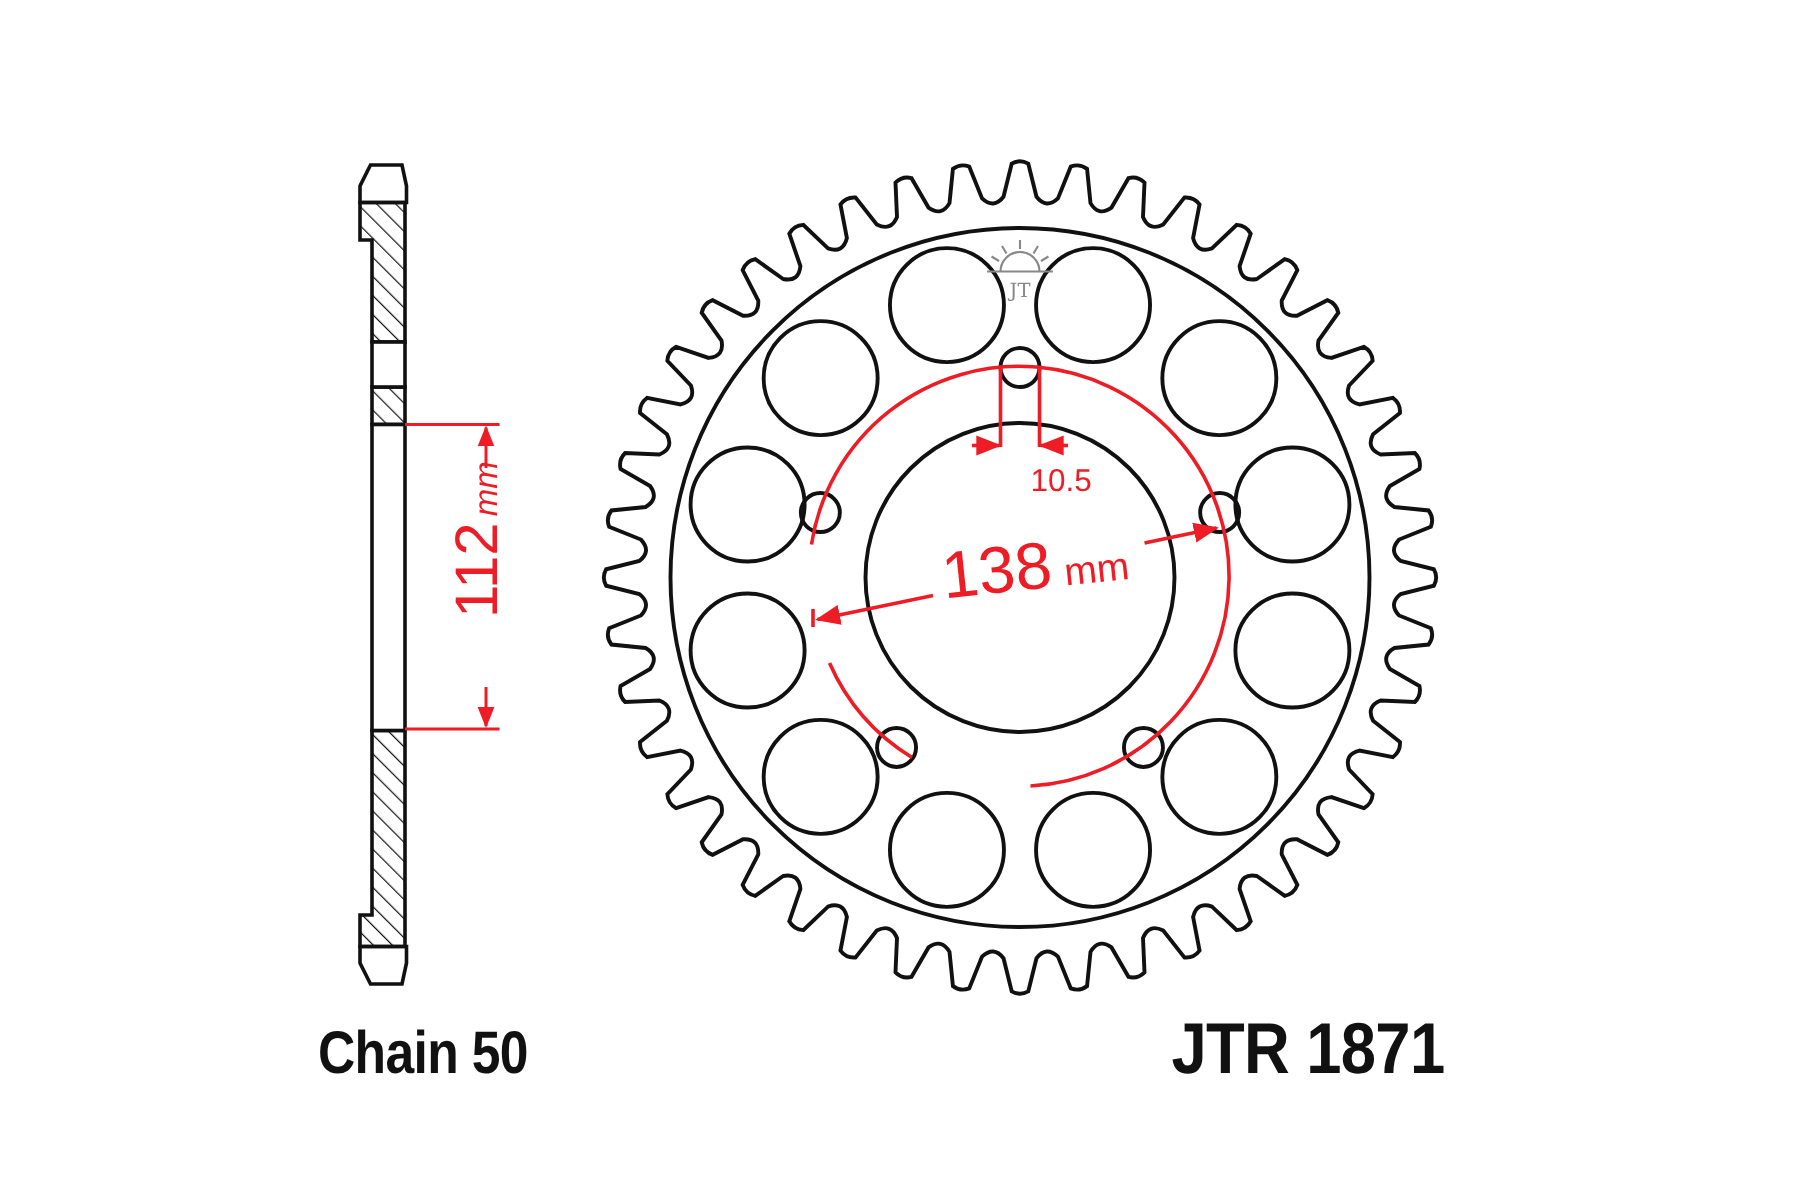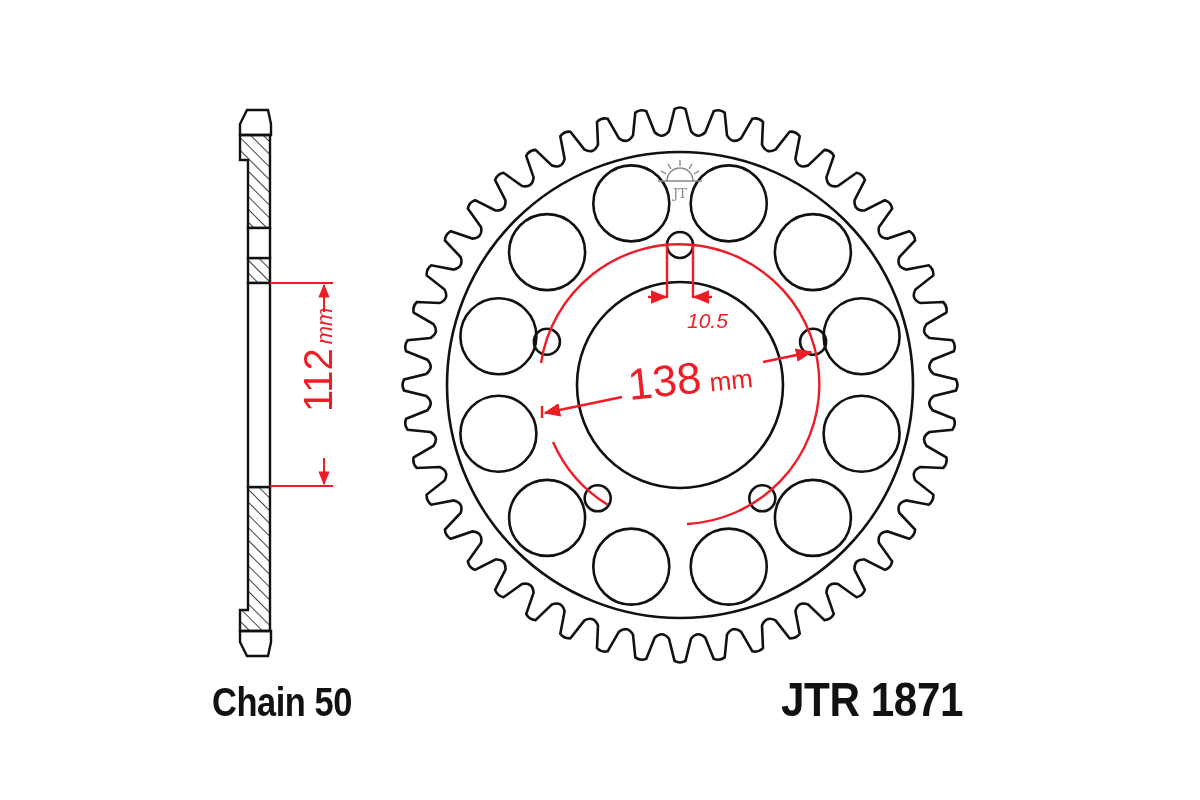--- a/index.html
+++ b/index.html
@@ -8,21 +8,21 @@
   #stage { position: absolute; left: 0; top: 0; width: 1200px; height: 764px; }
   .label-bold { position: absolute; font-family: "Liberation Sans", sans-serif;
                 font-weight: bold; color: #111111; font-size: 40px; letter-spacing: -0.5px;
                 transform: scaleX(0.86); transform-origin: left top; white-space: nowrap; }
   #chain-label { left: 212px; top: 680px; }
   #part-label { left: 781px; top: 672px; font-size: 48px; transform: scaleX(0.88); }
   .dim-text { position: absolute; color: #ee1c25; font-family: "Liberation Sans", sans-serif;
               white-space: nowrap; }
   #dim-138 { left: 628px; top: 360px; font-size: 44px; transform: rotate(-6deg); transform-origin: left center; }
   #dim-138 .unit { font-size: 26px; margin-left: 8px; }
-  #dim-105 { left: 687px; top: 309px; font-size: 21px; font-style: italic; }
+  #dim-105 { left: 687px; top: 309px; font-size: 21px; }
   #dim-112 { left: 296px; top: 368px; font-size: 40px; transform: rotate(-90deg); transform-origin: 22px 22px; }
   #dim-112 .unit { font-size: 22px; font-style: italic; margin-left: 4px; }
 </style>
 </head>
 <body>
 
 <div id="stage">
   <svg id="svg" width="1200" height="800" viewBox="0 0 1200 800" xmlns="http://www.w3.org/2000/svg">
     <defs>
       <pattern id="hatch" width="9" height="9" patternUnits="userSpaceOnUse" patternTransform="rotate(-45)">

